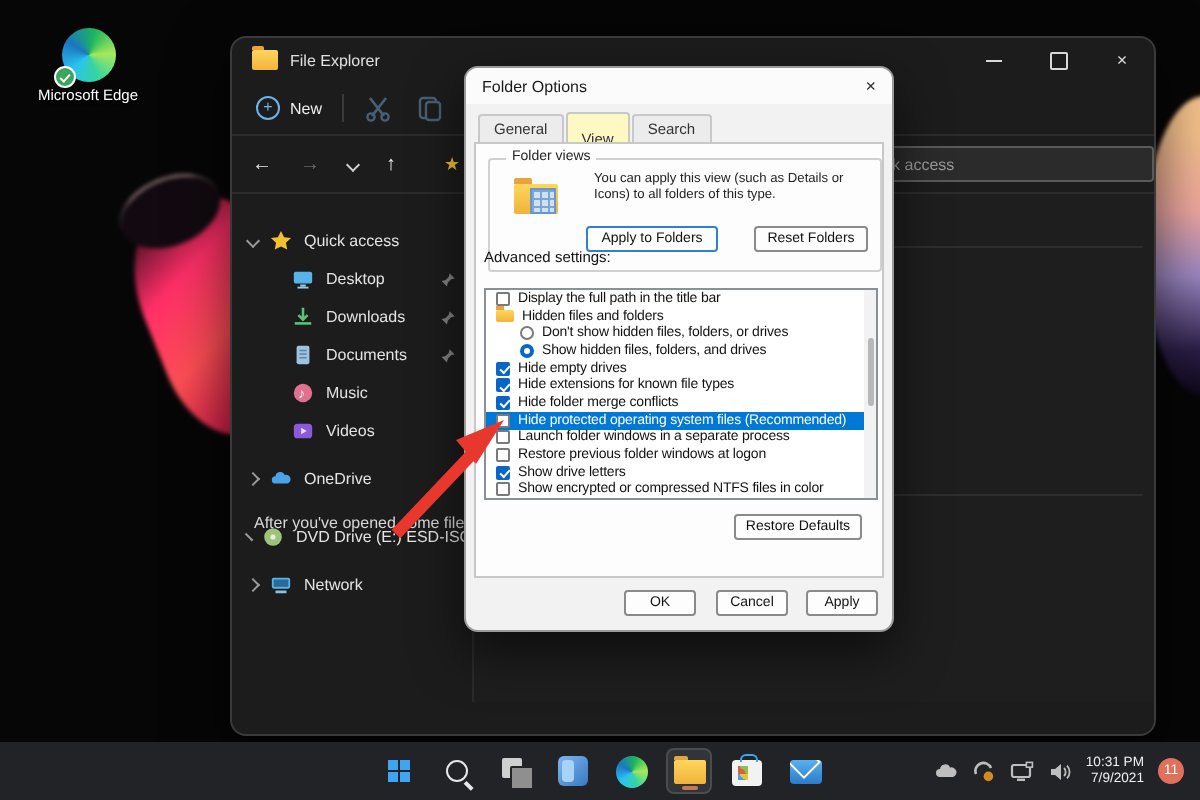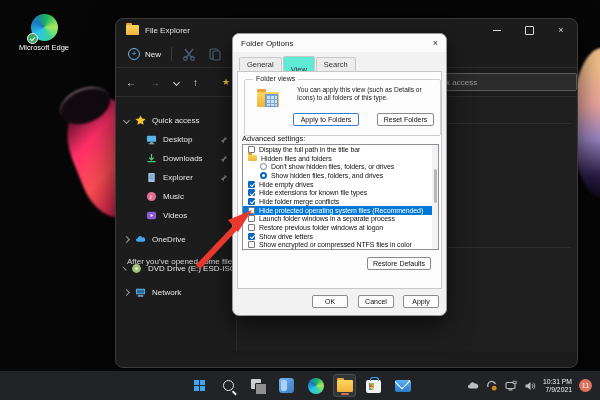--- a/index.html
+++ b/index.html
@@ -71,33 +71,33 @@
   .statusbar .vsep{width:1px;height:9px;background:#555;margin-left:8px;}
 
   
   .dlg{left:232px;top:33px;width:215px;height:283px;background:#f2f2f2;border-radius:7px;
     box-shadow:0 10px 26px rgba(0,0,0,.6);z-index:50;color:#1a1a1a;border:1px solid #9a9a9a;box-sizing:border-box;overflow:hidden;}
   .dlg-title{height:18px;display:flex;align-items:center;padding:0 8px;font-size:8px;background:#fbfbfb;}
   .dlg-close{margin-left:auto;font-size:9px;color:#333;}
   .tabs{display:flex;padding-left:6px;margin-top:5px;font-size:7.5px;}
   .tab{padding:2px 7px 3px;border:1px solid #c8c8c8;border-bottom:none;background:#ececec;
     border-radius:2px 2px 0 0;margin-right:1px;color:#333;}
-  .tab.active{background:#5eead4;position:relative;top:-1px;padding-top:8px;}
+  .tab.active{background:#fef9c3;position:relative;top:-1px;padding-top:8px;}
   .tabpage{position:absolute;left:4px;right:4px;top:37px;bottom:26px;background:#fdfdfd;border:1px solid #c8c8c8;}
   .group{position:absolute;left:6px;top:7px;width:195px;height:55px;border:1px solid #d0d0d0;border-radius:2px;}
   .group-label{position:absolute;top:-5px;left:8px;background:#fdfdfd;padding:0 3px;font-size:7px;color:#222;}
   .fv-icon{position:absolute;left:12px;top:12px;width:22px;height:15px;background:linear-gradient(#ffd65c,#f0b23c);border-radius:1px;}
   .fv-icon::before{content:"";position:absolute;top:-3px;left:0;width:9px;height:3px;background:#e8a33d;border-radius:1px 1px 0 0;}
   .fv-icon::after{content:"";position:absolute;right:1px;top:2px;width:11px;height:11px;background:#cfe2f5;
     background-image:linear-gradient(#7aa7d8 1px,transparent 1px),linear-gradient(90deg,#7aa7d8 1px,transparent 1px);background-size:4px 4px;border:1px solid #6a97c8;}
   .fv-desc{position:absolute;left:52px;top:6px;width:140px;font-size:6.6px;line-height:8px;color:#222;}
   .btn{border:1px solid #8a8a8a;background:#fdfdfd;border-radius:2px;font-size:7px;color:#111;
     display:flex;align-items:center;justify-content:center;box-sizing:border-box;}
   .btn.default{border:1px solid #2f7fd6;}
-  .adv-label{position:absolute;left:9px;top:100px;font-size:7.5px;color:#111;}
+  .adv-label{position:absolute;left:9px;top:90px;font-size:7.5px;color:#111;}
   .listbox{position:absolute;left:9px;top:110px;width:197px;height:106px;background:#fff;border:1px solid #8a8f98;box-sizing:border-box;overflow:hidden;}
   .sbtrack{position:absolute;right:0;top:0;bottom:0;width:6px;background:#f2f2f2;}
   .sbthumb{position:absolute;right:1px;top:24px;width:3px;height:34px;background:#b8b8b8;border-radius:2px;}
   .arow{display:flex;align-items:center;height:8.7px;padding-left:5px;font-size:7px;color:#111;white-space:nowrap;}
   .arow.ind{padding-left:17px;}
   .arow.hl{background:#0078d7;}
   .arow.hl .albl{color:#fff;}
   .albl{margin-left:4px;letter-spacing:-0.1px;}
   .cb{width:7px;height:7px;border:1px solid #7a7a7a;background:#fff;border-radius:1px;position:relative;flex:0 0 auto;box-sizing:border-box;}
   .cb.on{background:#0a66c2;border-color:#0a66c2;}
@@ -230,21 +230,21 @@
           <span>Downloads</span>
           <svg class="pin" viewBox="0 0 10 10">
               <path d="M6 0.8l3.2 3.2-2.2.5L5 6.5 4.3 9 1 5.7l2.5-.7L5.5 3z" fill="#9a9a9a"></path>
             </svg>
         </div>
         <div class="srow child">
           <svg class="sic" viewBox="0 0 12 12">
               <rect x="2.5" y="1" width="7" height="10" rx="1" fill="#9ec2e0"></rect>
               <path d="M4 3.5h4M4 5.5h4M4 7.5h4" stroke="#5a86ac" stroke-width="0.8"></path>
             </svg>
-          <span>Explorer</span>
+          <span>Documents</span>
           <svg class="pin" viewBox="0 0 10 10">
               <path d="M6 0.8l3.2 3.2-2.2.5L5 6.5 4.3 9 1 5.7l2.5-.7L5.5 3z" fill="#9a9a9a"></path>
             </svg>
         </div>
         <div class="srow child">
           <svg class="sic" viewBox="0 0 12 12">
               <circle cx="6" cy="6" r="5" fill="#e07090"></circle>
               <text x="3.4" y="8.6" font-size="7.5" fill="#fff">♪</text>
             </svg>
           <span>Music</span>

